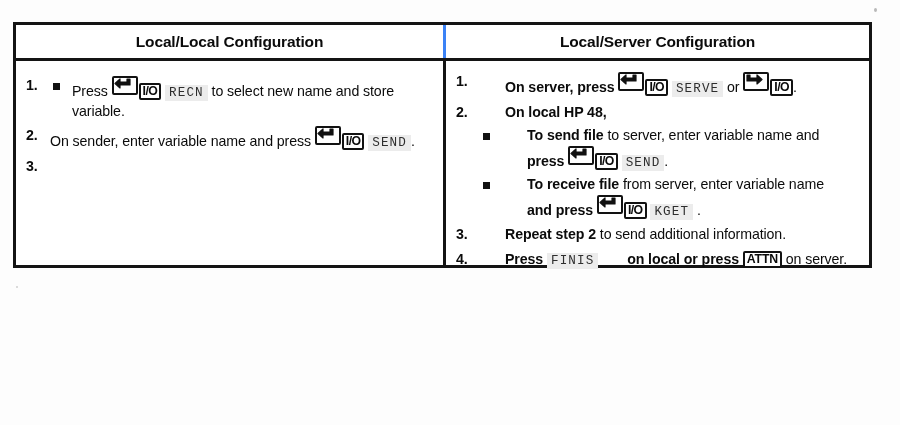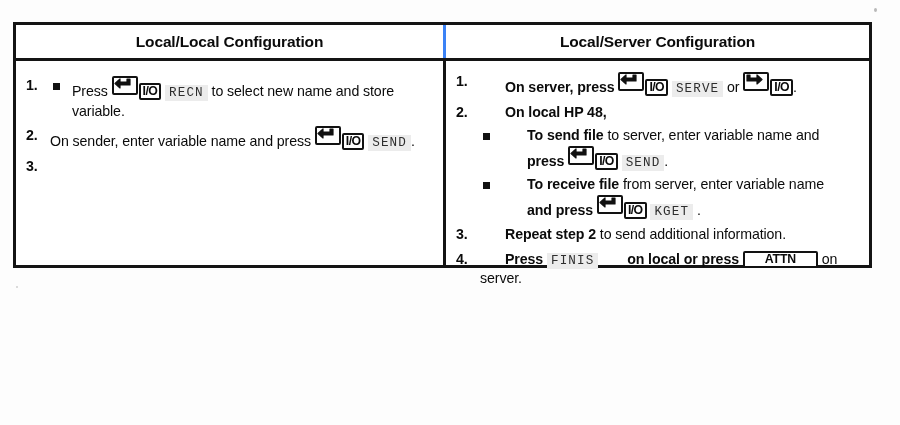--- a/index.html
+++ b/index.html
@@ -139,21 +139,21 @@
     font-size: 12.3px;
     font-weight: bold;
     line-height: 13px;
     vertical-align: 1px;
     background: #ffffff;
     font-family: "Liberation Sans", sans-serif;
     letter-spacing: -0.3px;
     white-space: nowrap;
   }
   .key-io { letter-spacing: -0.6px; padding: 0 2px; }
-  .key-attn { letter-spacing: -0.2px; padding: 0 20px; }
+  .key-attn { letter-spacing: -0.2px; padding: 0 2px; }
 
   
   .key-shift {
     display: inline-block;
     border: 2px solid #121212;
     border-radius: 2px;
     padding: 0;
     width: 22px;
     height: 15px;
     vertical-align: 1px;

